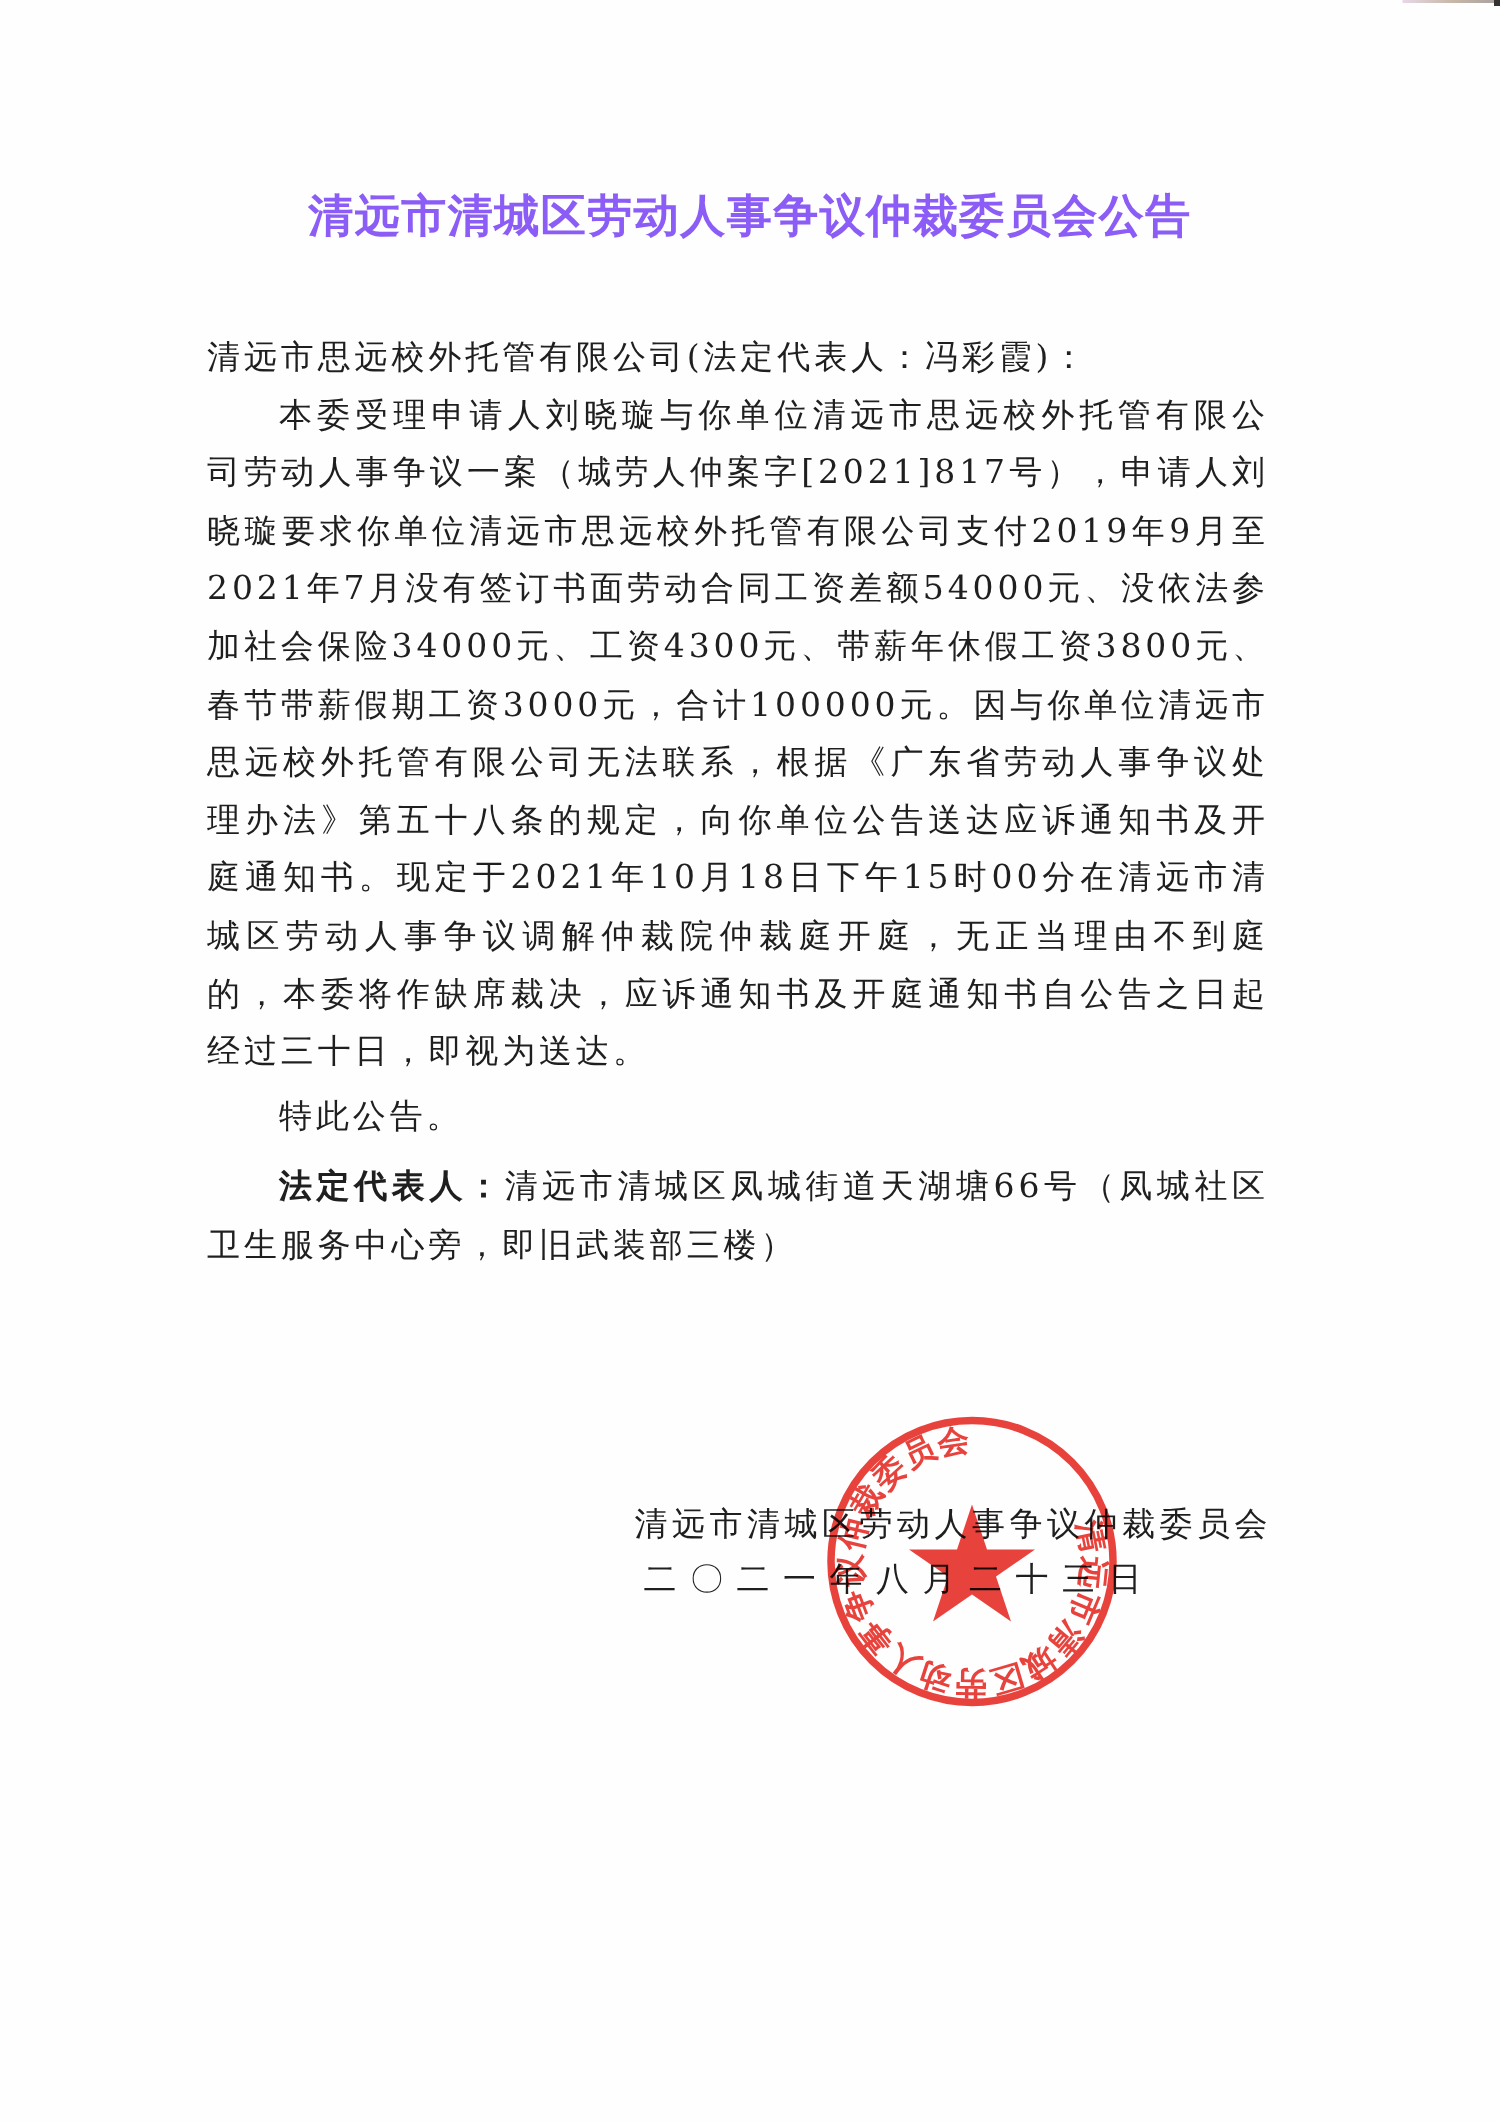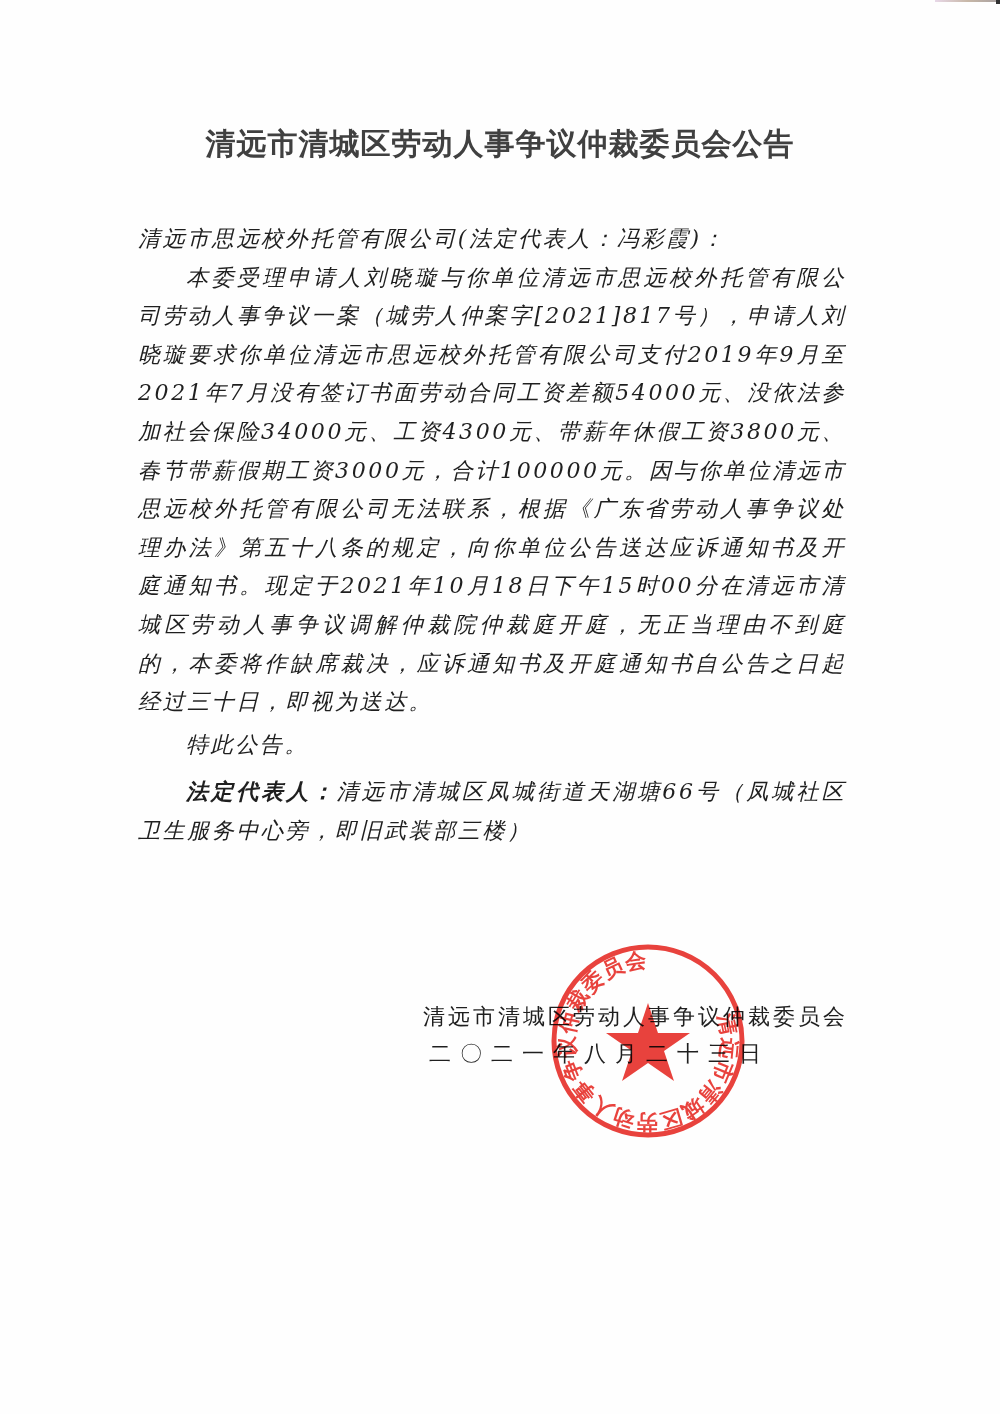--- a/index.html
+++ b/index.html
@@ -35,32 +35,31 @@
     }
     .title {
       position: absolute;
       left: 0; top: 124px;
       width: 1000px;
       text-align: center;
       font-family: "DejaVu Sans", "Liberation Sans", sans-serif;
       font-weight: bold;
       font-size: 30px;
       letter-spacing: 1px;
-      color: #404040;
+      color: #8b5cf6;
     }
     .body-text {
       position: absolute;
       left: 138px;
       top: 220px;
       width: 708px;
       font-size: 22px;
       line-height: 38.6px;
       letter-spacing: 2.6px;
       text-align: justify;
-      font-style: italic;
     }
     .body-text p {
       margin: 0;
     }
     .indent {
       text-indent: 48px;
     }
     .label-bold {
       font-weight: bold;
       font-family: "DejaVu Serif", "Liberation Serif", serif;

